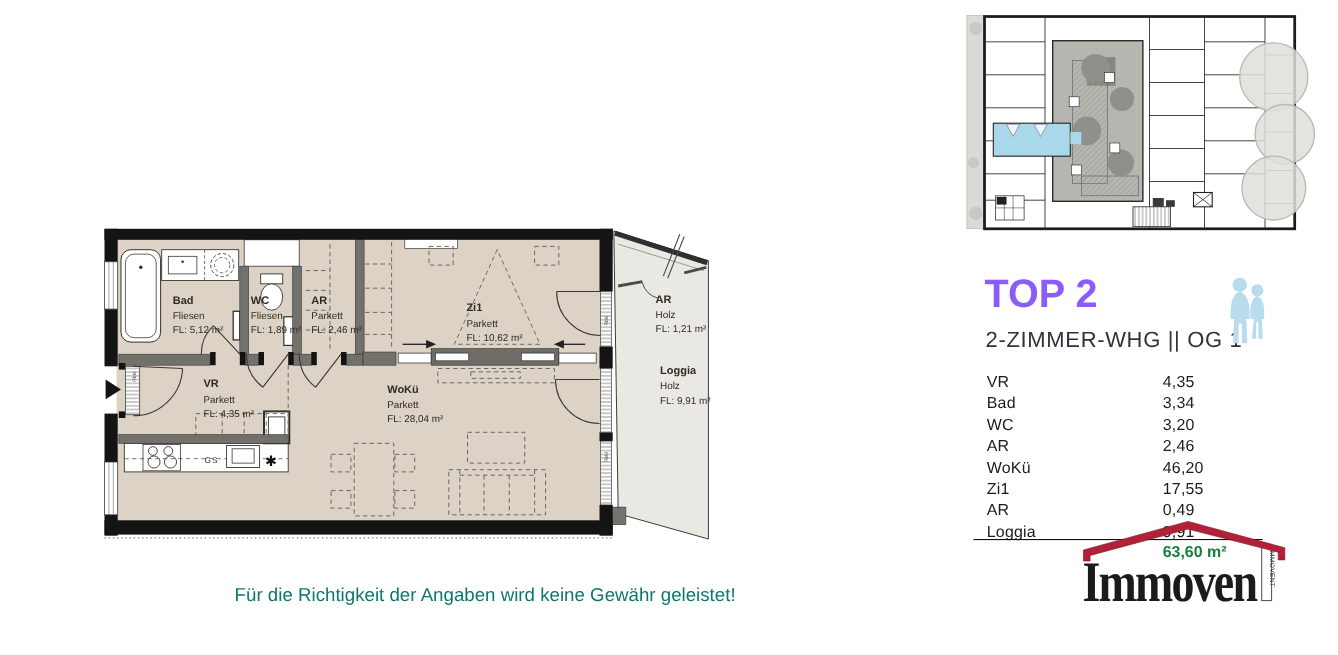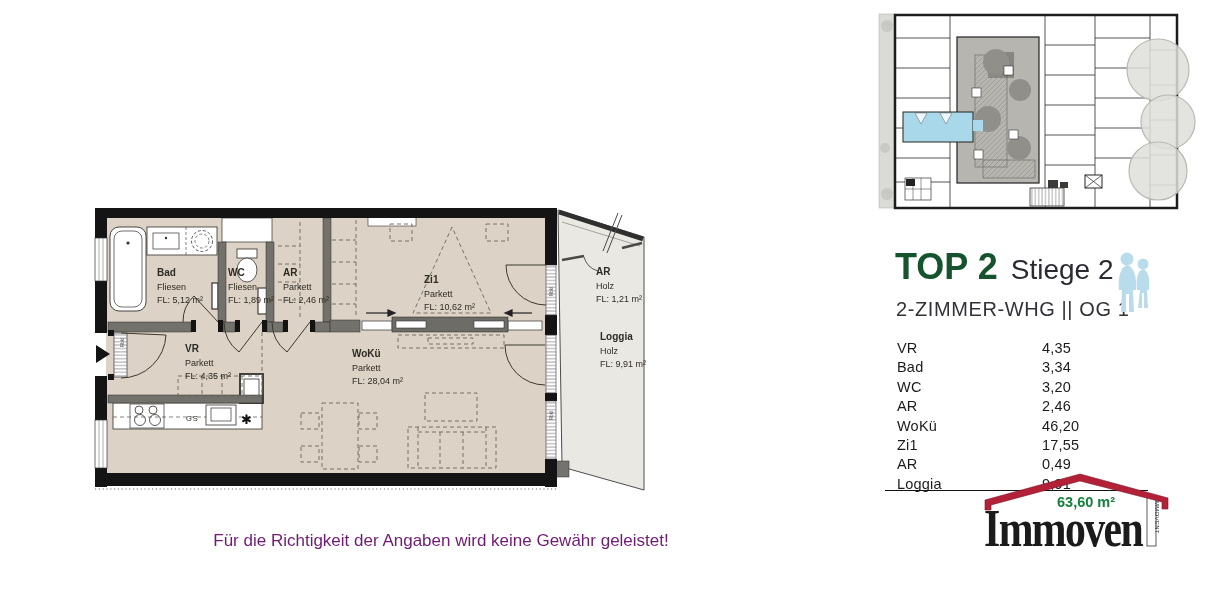--- a/index.html
+++ b/index.html
@@ -1,43 +1,42 @@
 <!DOCTYPE html>
 <html><head>
 <meta charset="utf-8">
 <style>
   html,body{margin:0;padding:0;background:#ffffff;}
   #canvas{position:relative;width:1216px;height:595px;background:#ffffff;overflow:hidden;
           font-family:"Liberation Sans",sans-serif;}
   #plan-svg{position:absolute;left:0;top:0;z-index:5;pointer-events:none;}
   .txt{position:absolute;color:#1c1c1c;}
   #title-row{left:895px;top:246px;display:flex;align-items:baseline;z-index:2;}
-  #title-main{font-size:36px;font-weight:bold;color:#14532d;letter-spacing:0px;}
+  #title-main{font-size:36px;font-weight:bold;color:#8b5cf6;letter-spacing:0px;}
   #title-sub{font-size:28px;font-weight:400;color:#2a2a32;margin-left:13px;}
   #type-line{left:896px;top:298px;font-size:20px;color:#32323a;letter-spacing:0.6px;z-index:2;}
   #area-table{left:897px;top:340px;width:255px;z-index:2;}
   .arow{position:relative;height:19.4px;font-size:14.5px;color:#1b1b1b;letter-spacing:0.2px;}
-  .arow .val{position:absolute;left:145px;top:0;text-align:center;}
+  .arow .val{position:absolute;left:160px;top:0;text-align:center;}
   #table-rule{position:absolute;left:885px;top:490px;width:263px;border-top:1.6px solid #111;z-index:2;}
   #table-total{position:absolute;left:1057px;top:494px;font-size:14.5px;font-weight:bold;color:#15803d;z-index:2;}
-  #footer-line{left:180px;top:531px;width:522px;text-align:center;font-size:17px;color:#701a75;z-index:2;}
+  #footer-line{left:180px;top:531px;width:522px;text-align:center;font-size:17px;color:#0f766e;z-index:2;}
   svg text{font-family:"Liberation Sans",sans-serif;}
   .rname{font-size:10px;font-weight:bold;fill:#2e2b24;}
   .rattr{font-size:9px;fill:#2e2b24;}
   .tinytag{font-size:4.5px;fill:#555;}
   .serifmark{font-family:"Liberation Serif",serif;font-weight:bold;fill:#1b1b1b;}
 </style>
 </head>
 <body>
 
 <div id="canvas">
 
   <div class="txt" id="title-row">
     <span id="title-main">TOP 2</span>
-    <span id="title-sub">Stiege 2</span>
   </div>
   <div class="txt" id="type-line">2-ZIMMER-WHG || OG 1</div>
 
   <div class="txt" id="area-table">
     <div class="arow"><span class="lbl">VR</span><span class="val">4,35</span></div>
     <div class="arow"><span class="lbl">Bad</span><span class="val">3,34</span></div>
     <div class="arow"><span class="lbl">WC</span><span class="val">3,20</span></div>
     <div class="arow"><span class="lbl">AR</span><span class="val">2,46</span></div>
     <div class="arow"><span class="lbl">WoKü</span><span class="val">46,20</span></div>
     <div class="arow"><span class="lbl">Zi1</span><span class="val">17,55</span></div>

